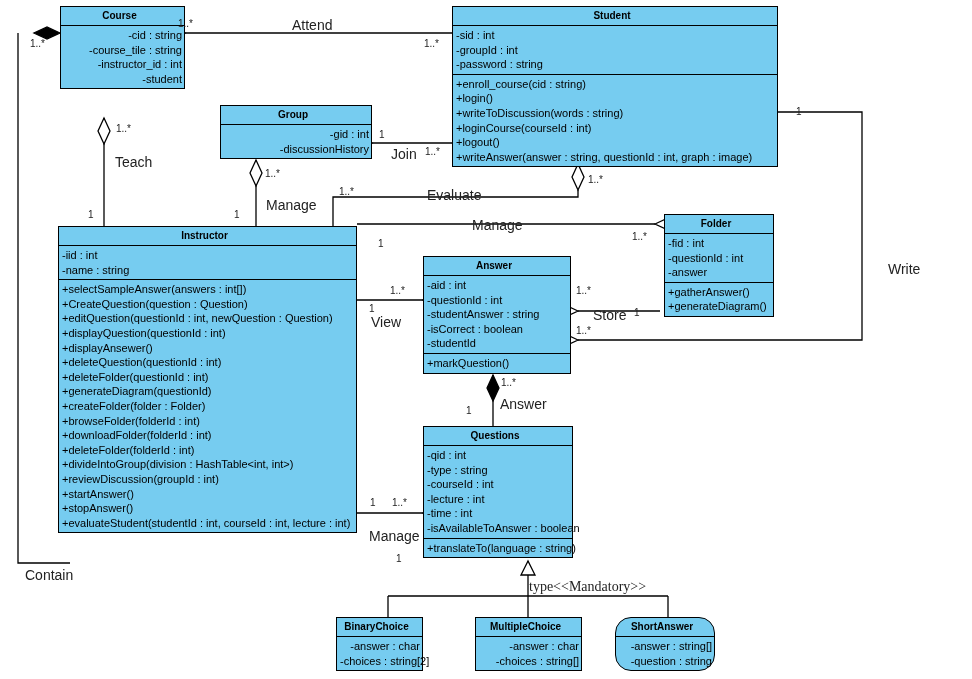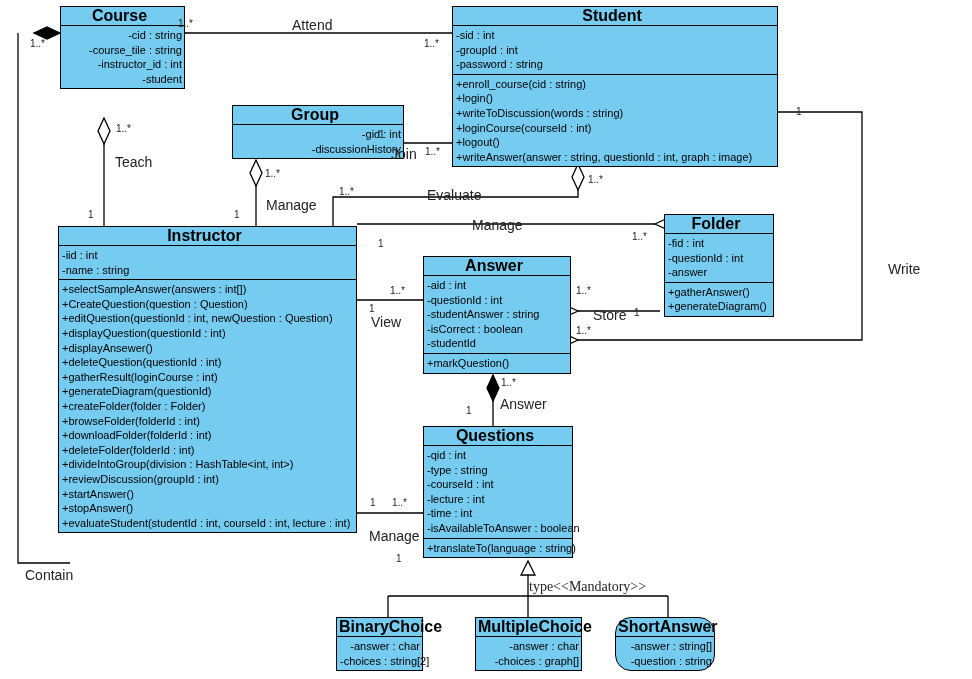--- a/index.html
+++ b/index.html
@@ -4,21 +4,21 @@
 <style>
   html,body{margin:0;padding:0;background:#ffffff;}
   body{width:972px;height:679px;position:relative;overflow:hidden;
        font-family:"Liberation Sans","DejaVu Sans",sans-serif;
        -webkit-font-smoothing:none;}
   #canvas{position:absolute;left:0;top:0;width:972px;height:679px;}
   svg.lines{position:absolute;left:0;top:0;width:972px;height:679px;pointer-events:none;}
 
   .uml-class{position:absolute;border:1.3px solid #000;background:#76ccf0;
              box-sizing:border-box;z-index:5;}
-  .uml-name{text-align:center;font-weight:bold;font-size:16px;color:#000;
+  .uml-name{text-align:center;font-weight:bold;font-size:10px;color:#000;
             padding:2px 8px 3px 2px;border-bottom:1.3px solid #000;line-height:13px;}
   .uml-attrs{border-bottom:1.3px solid #000;padding:2px 0 2px 0;}
   .uml-ops{padding:2px 0 2px 0;}
   .uml-attrs.nb{border-bottom:none;text-align:right;}
   .uml-row{font-size:11px;line-height:14.6px;color:#000;padding:0 2px 0 3px;
            white-space:nowrap;}
   .edge-label{position:absolute;font-size:14px;color:#222;white-space:nowrap;z-index:6;}
   .mult{position:absolute;font-size:10px;color:#222;white-space:nowrap;z-index:6;}
 </style>
 </head>
@@ -103,42 +103,42 @@
     <div class="uml-ops">
       <div class="uml-row">+enroll_course(cid : string)</div>
       <div class="uml-row">+login()</div>
       <div class="uml-row">+writeToDiscussion(words : string)</div>
       <div class="uml-row">+loginCourse(courseId : int)</div>
       <div class="uml-row">+logout()</div>
       <div class="uml-row">+writeAnswer(answer : string, questionId : int, graph : image)</div>
     </div>
   </div>
 
-  <div class="uml-class" style="left:220px;top:105px;width:172px;margin-left:12px;">
+  <div class="uml-class" style="left:220px;top:105px;width:152px;">
     <div class="uml-name">Group</div>
     <div class="uml-attrs nb">
       <div class="uml-row">-gid : int</div>
       <div class="uml-row">-discussionHistory</div>
     </div>
   </div>
 
   <div class="uml-class" style="left:58px;top:226px;width:299px;">
     <div class="uml-name">Instructor</div>
     <div class="uml-attrs">
       <div class="uml-row">-iid : int</div>
       <div class="uml-row">-name : string</div>
     </div>
     <div class="uml-ops">
       <div class="uml-row">+selectSampleAnswer(answers : int[])</div>
       <div class="uml-row">+CreateQuestion(question : Question)</div>
       <div class="uml-row">+editQuestion(questionId : int, newQuestion : Question)</div>
       <div class="uml-row">+displayQuestion(questionId : int)</div>
       <div class="uml-row">+displayAnsewer()</div>
       <div class="uml-row">+deleteQuestion(questionId : int)</div>
-      <div class="uml-row">+gatherResult(loginCourse : int)</div>
+      <div class="uml-row">+deleteFolder(questionId : int)</div>
       <div class="uml-row">+generateDiagram(questionId)</div>
       <div class="uml-row">+createFolder(folder : Folder)</div>
       <div class="uml-row">+browseFolder(folderId : int)</div>
       <div class="uml-row">+downloadFolder(folderId : int)</div>
       <div class="uml-row">+deleteFolder(folderId : int)</div>
       <div class="uml-row">+divideIntoGroup(division : HashTable&lt;int, int&gt;)</div>
       <div class="uml-row">+reviewDiscussion(groupId : int)</div>
       <div class="uml-row">+startAnswer()</div>
       <div class="uml-row">+stopAnswer()</div>
       <div class="uml-row">+evaluateStudent(studentId : int, courseId : int, lecture : int)</div>
@@ -192,21 +192,21 @@
     <div class="uml-attrs nb">
       <div class="uml-row">-answer : char</div>
       <div class="uml-row">-choices : string[2]</div>
     </div>
   </div>
 
   <div class="uml-class" style="left:475px;top:617px;width:107px;">
     <div class="uml-name">MultipleChoice</div>
     <div class="uml-attrs nb">
       <div class="uml-row">-answer : char</div>
-      <div class="uml-row">-choices : graph[]</div>
+      <div class="uml-row">-choices : string[]</div>
     </div>
   </div>
 
   <div class="uml-class" style="left:615px;top:617px;width:100px;border-radius:16px;">
     <div class="uml-name">ShortAnswer</div>
     <div class="uml-attrs nb">
       <div class="uml-row">-answer : string[]</div>
       <div class="uml-row">-question : string</div>
     </div>
   </div>

